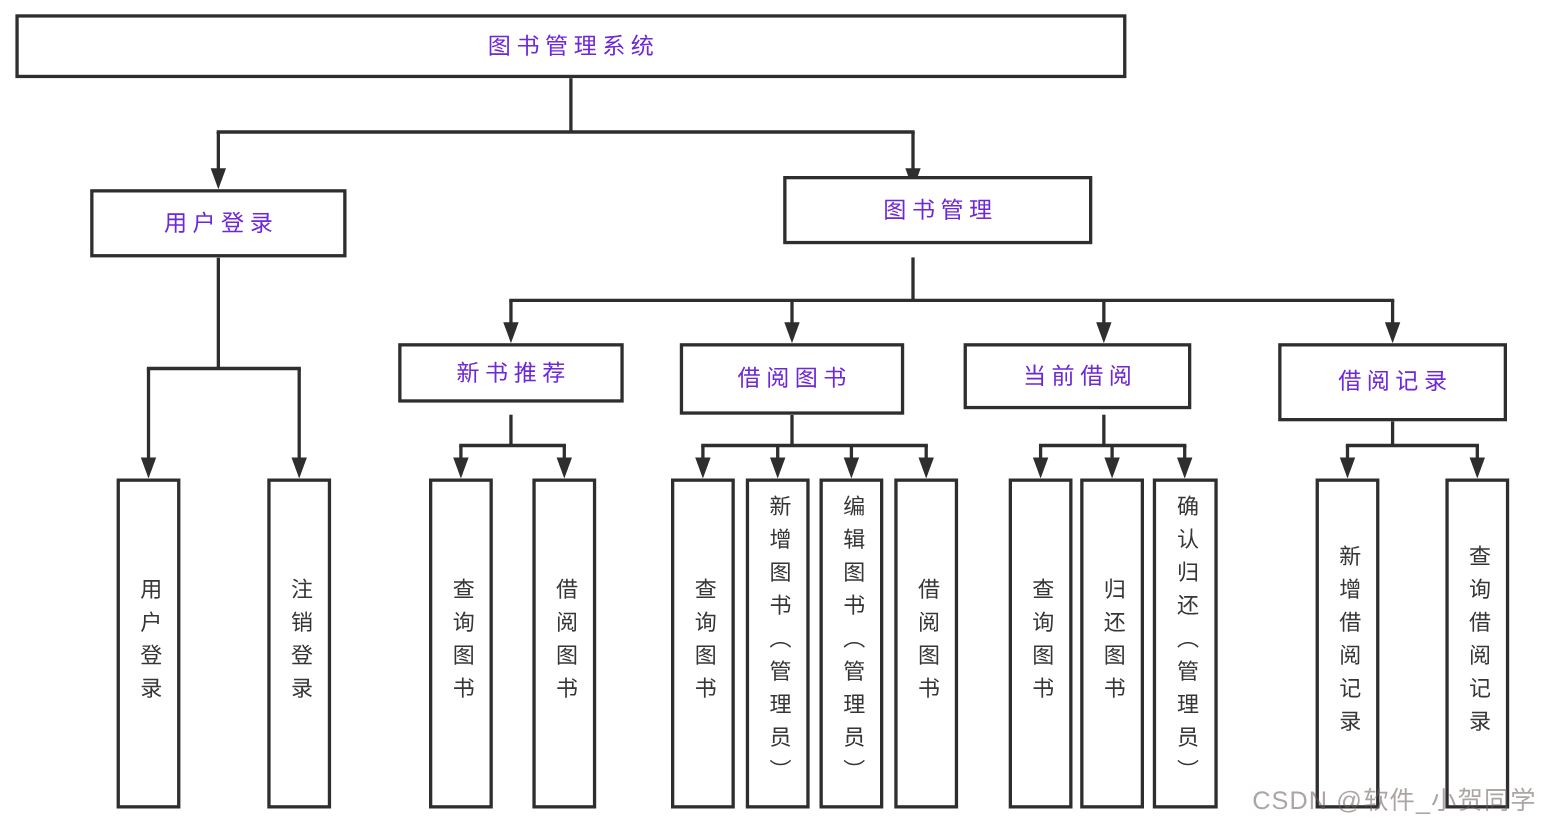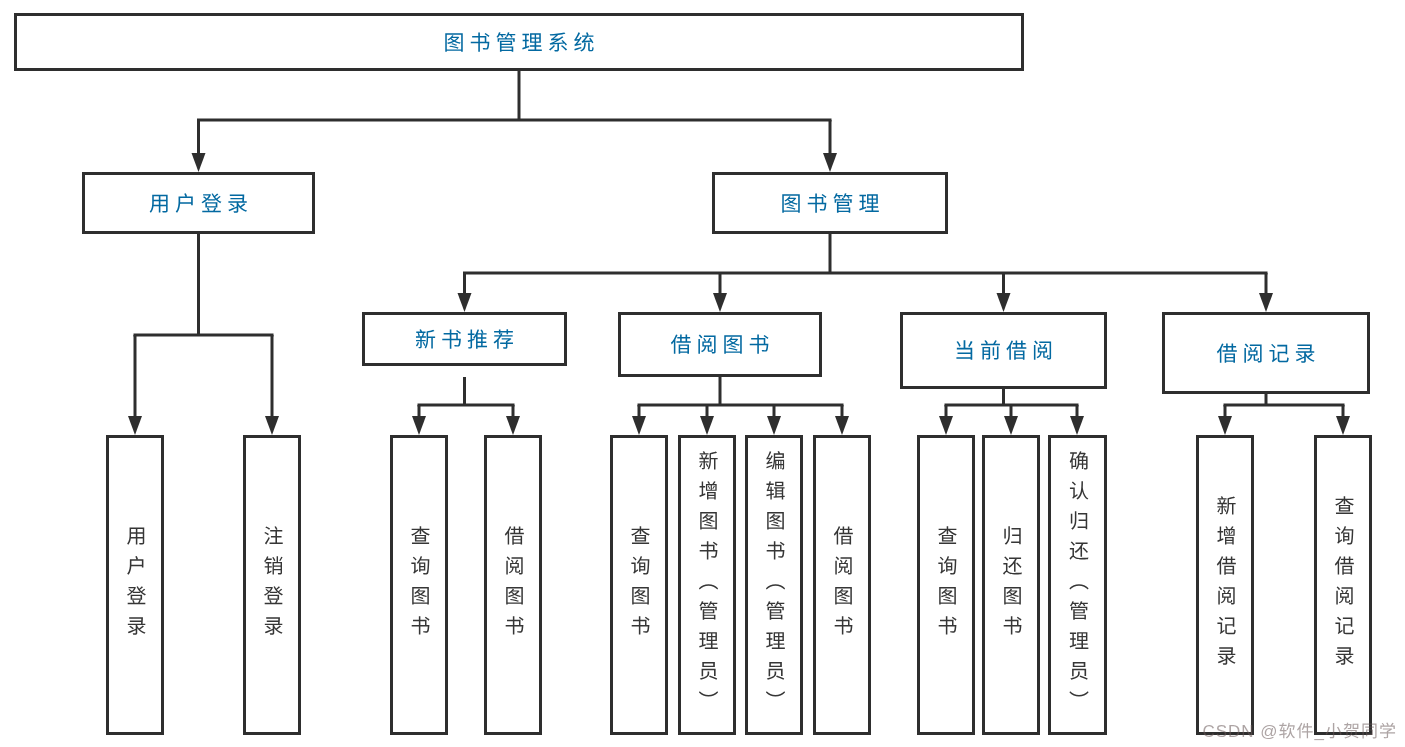--- a/index.html
+++ b/index.html
@@ -5,31 +5,31 @@
   html,body{margin:0;padding:0;background:#ffffff;}
   body{font-family:"Liberation Sans", sans-serif;}
   #stage{position:relative;width:1405px;height:747px;background:#ffffff;overflow:hidden;}
   #connectors{position:absolute;left:0;top:0;width:1405px;height:747px;}
   .node{
     position:absolute;box-sizing:border-box;
     border:3px solid #2e2e2e;background:#ffffff;
     display:flex;align-items:center;justify-content:center;
   }
   .hlbl{
-    font-size:21px;color:#0369a1;letter-spacing:5px;text-indent:5px;
+    font-size:21px;color:#6d28d9;letter-spacing:5px;text-indent:5px;
     white-space:nowrap;line-height:1;
   }
   .vlbl{
     writing-mode:vertical-rl;text-orientation:mixed;
     font-size:20px;color:#363636;letter-spacing:10px;line-height:1;
     white-space:nowrap;
   }
   .watermark{
     position:absolute;right:8px;bottom:5px;
-    font-size:17px;letter-spacing:1px;
+    font-size:23px;letter-spacing:1px;
     color:rgba(105,90,90,0.55);
     white-space:nowrap;z-index:10;
   }
 </style>
 </head>
 <body>
 
 <div id="stage">
 
   <svg id="connectors" viewBox="0 0 1405 747" xmlns="http://www.w3.org/2000/svg">
@@ -87,34 +87,34 @@
       <polygon points="1336,416 1350,416 1343,435" fill="#2e2e2e"></polygon>
     </svg>
 
   <div class="node" style="left:14px;top:13px;width:1010px;height:58px">
     <span class="hlbl">图书管理系统</span>
   </div>
 
   <div class="node" style="left:82px;top:172px;width:233px;height:62px">
     <span class="hlbl">用户登录</span>
   </div>
-  <div class="node" style="left:712px;top:172px;width:236px;height:62px">
+  <div class="node" style="left:712px;top:160px;width:281px;height:62px">
     <span class="hlbl">图书管理</span>
   </div>
 
   <div class="node" style="left:362px;top:312px;width:205px;height:54px">
     <span class="hlbl">新书推荐</span>
   </div>
   <div class="node" style="left:618px;top:312px;width:204px;height:65px">
     <span class="hlbl">借阅图书</span>
   </div>
-  <div class="node" style="left:900px;top:312px;width:207px;height:77px">
+  <div class="node" style="left:876px;top:312px;width:207px;height:60px">
     <span class="hlbl">当前借阅</span>
   </div>
-  <div class="node" style="left:1162px;top:312px;width:208px;height:82px">
+  <div class="node" style="left:1162px;top:312px;width:208px;height:71px">
     <span class="hlbl">借阅记录</span>
   </div>
 
   <div class="node" style="left:106px;top:435px;width:58px;height:300px">
     <span class="vlbl">用户登录</span>
   </div>
   <div class="node" style="left:243px;top:435px;width:58px;height:300px">
     <span class="vlbl">注销登录</span>
   </div>
 

